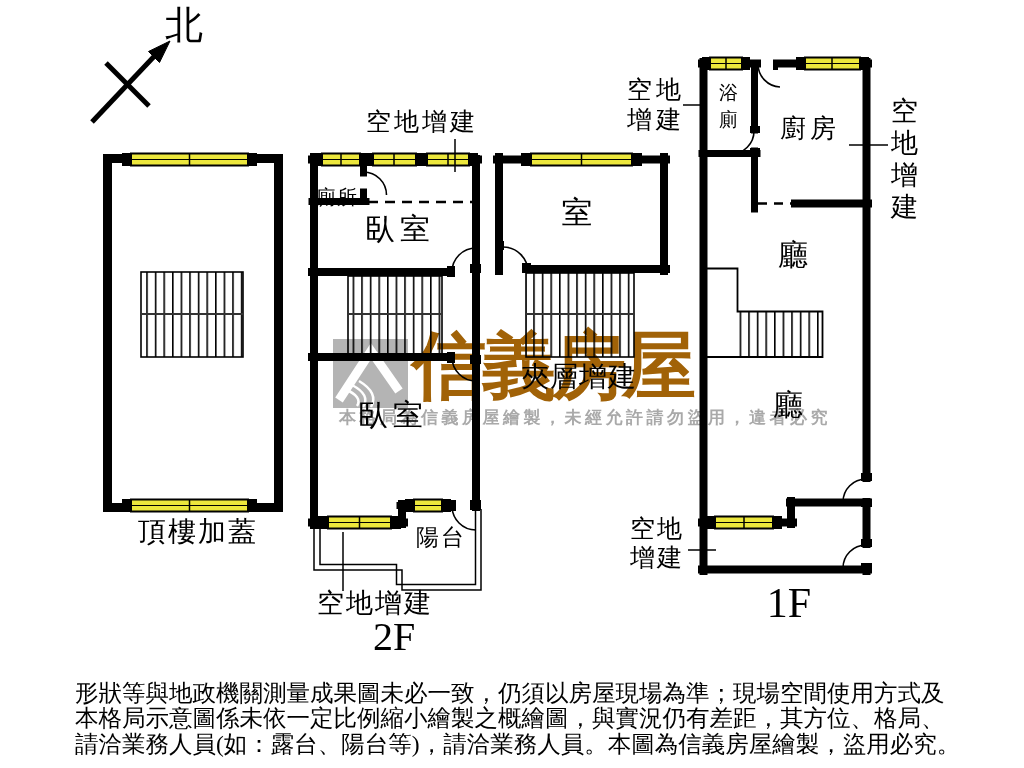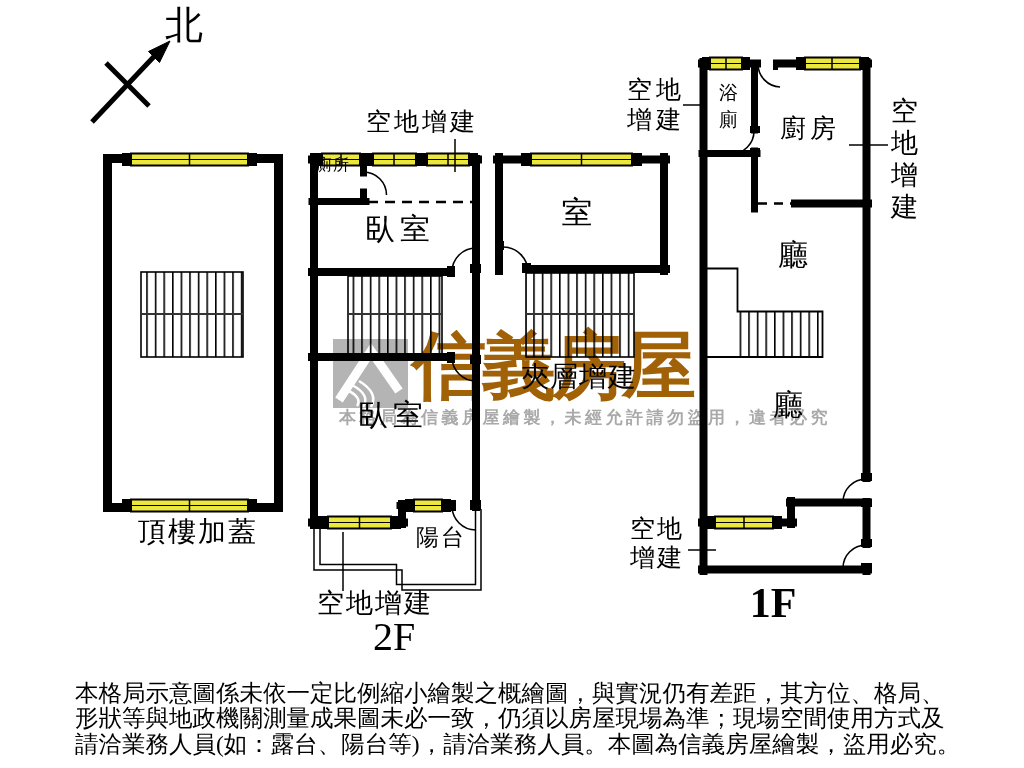--- a/index.html
+++ b/index.html
@@ -15,36 +15,36 @@
             color:#a16207;letter-spacing:-4px;white-space:nowrap;line-height:1.1;}
   .wm-notice{position:absolute;left:339px;top:406px;font-size:17px;color:#a9a9a9;
              letter-spacing:3.5px;white-space:nowrap;font-weight:bold;}
   
   .lbl{position:absolute;color:#000;white-space:nowrap;line-height:1.05;}
   .ctr{transform:translateX(-50%);}
   .wrap{white-space:normal;word-break:break-all;}
   .north-lbl{left:165px;top:6px;font-size:38px;}
   .rooftop-lbl{left:198px;top:517px;font-size:28px;letter-spacing:2px;text-align:center;}
   .f2-anno-top{left:422px;top:109px;font-size:25px;letter-spacing:3px;}
-  .toilet-lbl{left:316px;top:157px;font-size:16px;letter-spacing:1px;}
+  .toilet-lbl{left:316px;top:187px;font-size:20px;letter-spacing:1px;}
   .bed-up-lbl{left:400px;top:213px;font-size:30px;letter-spacing:5px;}
   .bed-lo-lbl{left:393px;top:399px;font-size:30px;letter-spacing:5px;}
   .balcony-lbl{left:441px;top:526px;font-size:23px;letter-spacing:2px;text-align:center;}
   .f2-anno-bot{left:375px;top:589px;font-size:27px;letter-spacing:2px;}
   .f2-lbl{left:394px;top:616px;font-size:40px;}
   .mezz-room-lbl{left:577px;top:197px;font-size:31px;}
   .mezz-lbl{left:579px;top:362px;font-size:28px;letter-spacing:1px;}
   .f1-anno-tl{left:627px;top:75px;width:60px;font-size:25px;line-height:30px;letter-spacing:4px;}
   .bath-lbl{left:719px;top:79px;width:22px;font-size:19px;line-height:27px;}
   .kitchen-lbl{left:780px;top:115px;font-size:26px;letter-spacing:4px;}
   .hall-up-lbl{left:793px;top:239px;font-size:30px;}
   .hall-lo-lbl{left:788px;top:389px;font-size:30px;}
   .f1-anno-r{left:891px;top:95px;width:32px;font-size:27px;line-height:32px;}
   .f1-anno-bl{left:630px;top:514px;width:60px;font-size:25px;line-height:29px;letter-spacing:2px;}
-  .f1-lbl{left:773px;top:581px;font-size:42px;font-weight:bold;}
+  .f1-lbl{left:789px;top:581px;font-size:42px;}
   
   .disclaimer{position:absolute;left:75px;top:681px;width:890px;font-size:23.5px;
               line-height:25.4px;color:#000;z-index:3;}
 </style>
 </head>
 <body>
 
 <div id="stage">
 
   <div class="wm-layer">
@@ -279,18 +279,18 @@
     <div class="lbl wrap bath-lbl">浴廁</div>
     <div class="lbl kitchen-lbl">廚房</div>
     <div class="lbl ctr hall-up-lbl">廳</div>
     <div class="lbl ctr hall-lo-lbl">廳</div>
     <div class="lbl wrap f1-anno-r">空地增建</div>
     <div class="lbl wrap f1-anno-bl">空地增建</div>
     <div class="lbl ctr f1-lbl">1F</div>
   </div>
 
   <div class="disclaimer">
+    <div>形狀等與地政機關測量成果圖未必一致，仍須以房屋現場為準；現場空間使用方式及</div>
     <div>本格局示意圖係未依一定比例縮小繪製之概繪圖，與實況仍有差距，其方位、格局、</div>
-    <div>形狀等與地政機關測量成果圖未必一致，仍須以房屋現場為準；現場空間使用方式及</div>
     <div>請洽業務人員(如：露台、陽台等)，請洽業務人員。本圖為信義房屋繪製，盜用必究。</div>
   </div>
 
 </div>
 
 </body></html>

